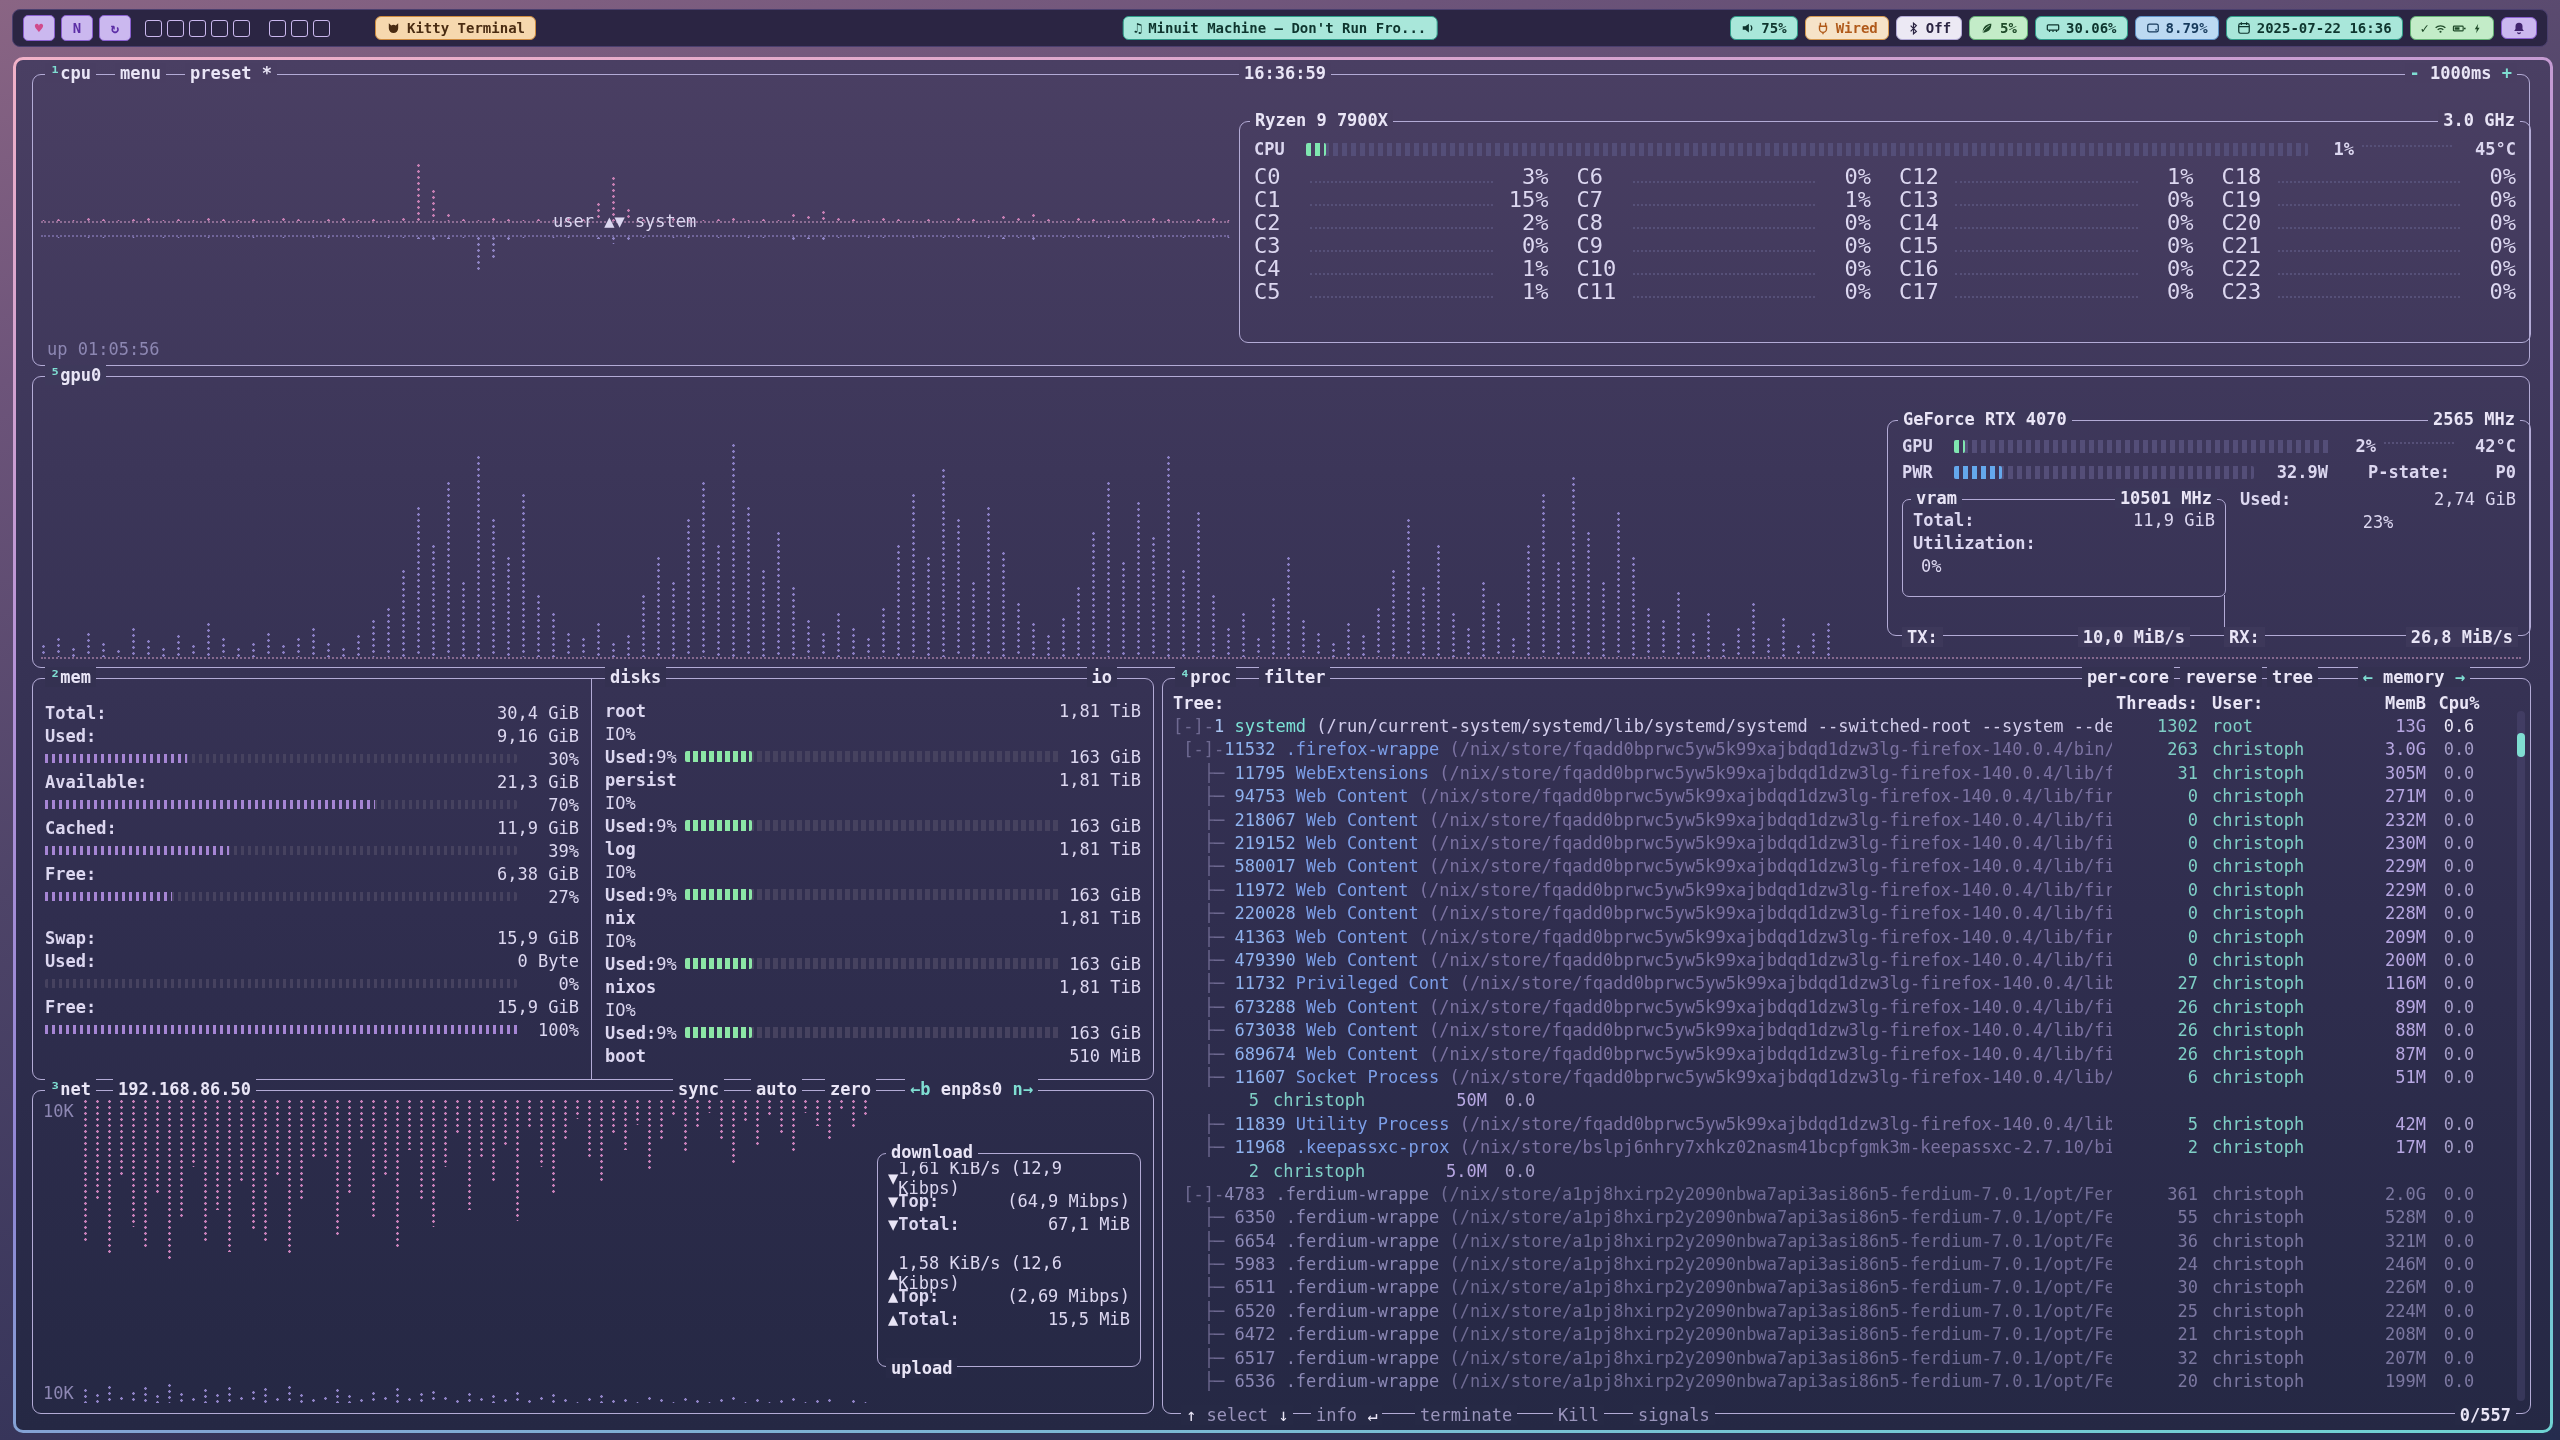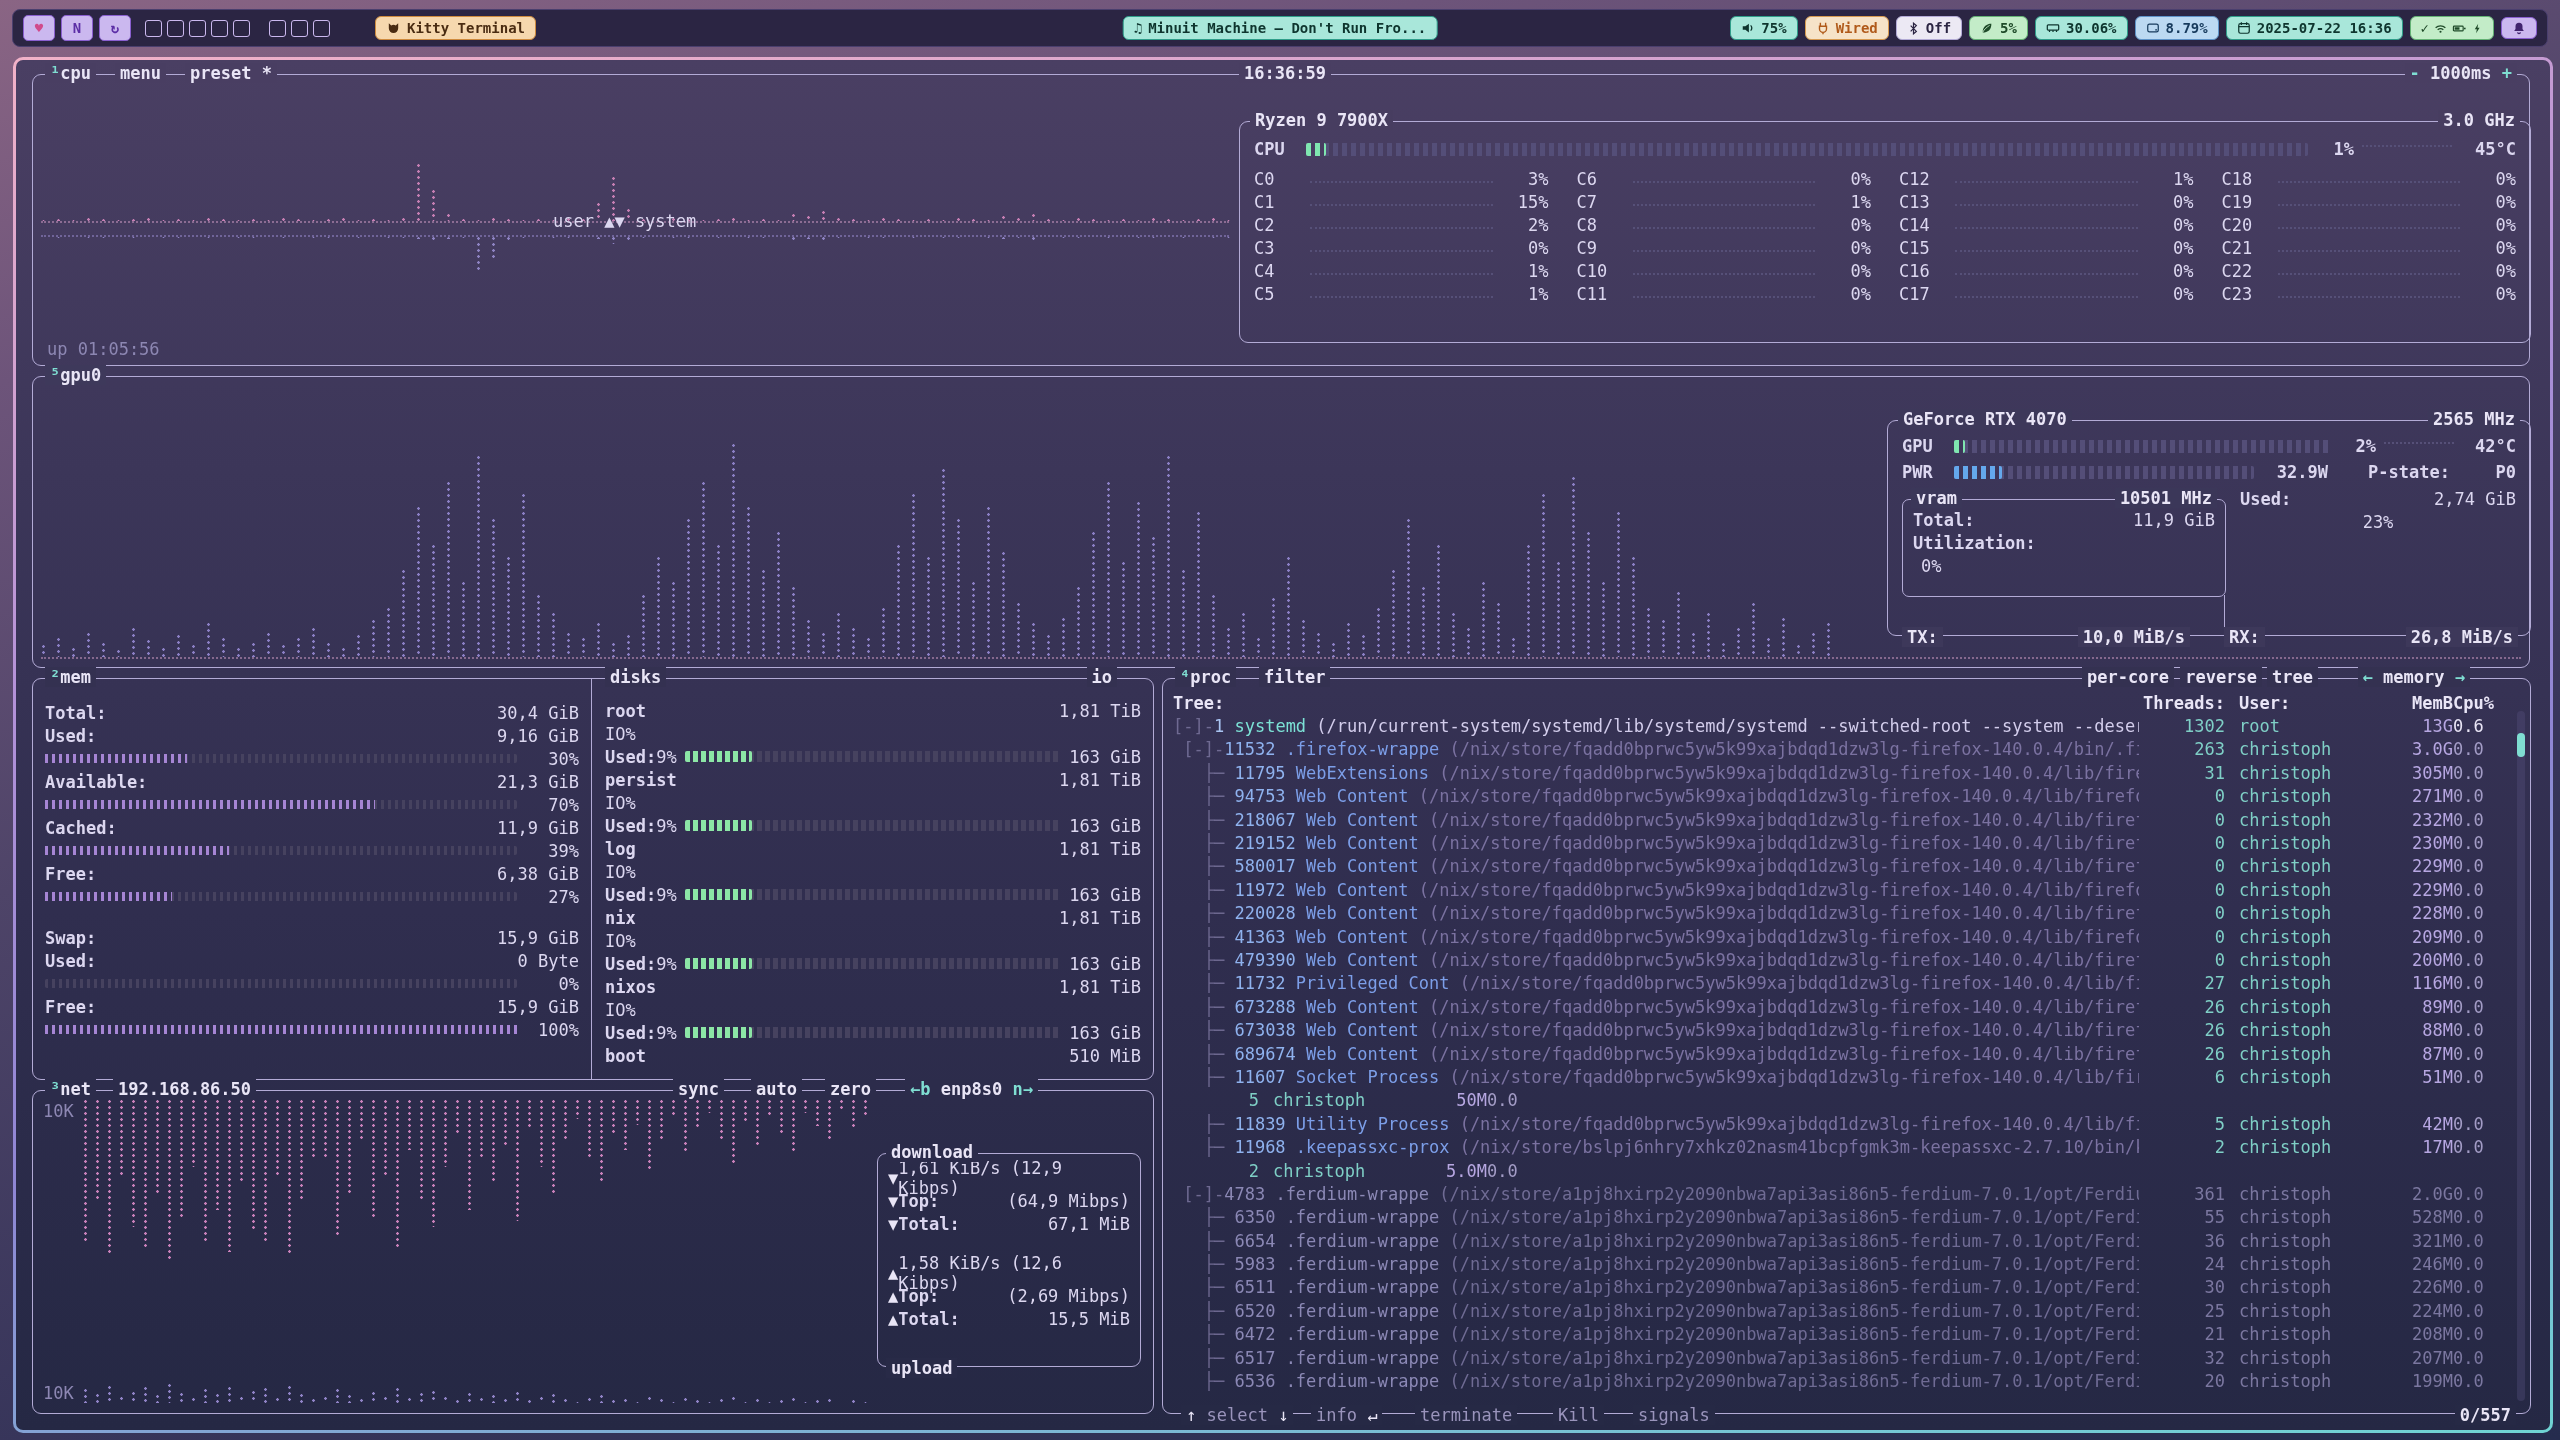--- a/index.html
+++ b/index.html
@@ -38,21 +38,21 @@
   .wht{color:#e9e5f6;}
   .fs{font-size:17px;}
   
   .mrow{display:flex;align-items:center;height:26px;font-size:17px;font-weight:bold;}
   .track{flex:1;height:13px;border-radius:2px;position:relative;
     background:repeating-linear-gradient(90deg,#544e78 0 5px,rgba(0,0,0,0) 5px 9px);}
   .fill{position:absolute;left:0;top:0;bottom:0;border-radius:2px;
     background:repeating-linear-gradient(90deg,#7fe6b0 0 5px,rgba(0,0,0,0) 5px 9px);}
   .fill.blue{background:repeating-linear-gradient(90deg,#64a8ec 0 5px,rgba(0,0,0,0) 5px 9px);}
   .lead{flex:1;border-bottom:2px dotted #565078;margin:0 8px 6px 8px;}
-  .core-row{display:flex;align-items:flex-end;height:23px;font-size:17px;}
+  .core-row{display:flex;align-items:flex-end;height:23px;font-size:22px;}
   .core-lab{width:48px;color:#dcd7f0;}
   .core-pct{width:48px;text-align:right;color:#dcd7f0;}
   
   .g{position:absolute;display:flex;overflow:hidden;}
   .g.up{align-items:flex-end;}
   .g.down{align-items:flex-start;}
   .gcol{flex:0 0 7px;margin-right:8px;background-size:6px 6px;}
   .gcol.n{flex:0 0 6px;margin-right:6px;}
   .dotline{position:absolute;border-top:2px dotted rgba(199,150,190,.55);left:8px;right:8px;}
   
@@ -66,21 +66,21 @@
   .mpct{width:62px;text-align:right;}
   .dfill{background:repeating-linear-gradient(90deg,#8ce6a6 0 5px,rgba(0,0,0,0) 5px 8px);}
   .dtrack{flex:1;height:11px;border-radius:2px;position:relative;margin:0 8px;
     background:repeating-linear-gradient(90deg,#46425f 0 5px,rgba(0,0,0,0) 5px 8px);}
   
   .phead,.prow{display:flex;align-items:center;height:23.4px;font-size:17px;white-space:nowrap;}
   .pleft{flex:1;overflow:hidden;white-space:pre;}
   .c-th{width:86px;text-align:right;}
   .c-us{width:122px;padding-left:14px;text-align:left;}
   .c-me{width:92px;text-align:right;}
-  .c-cp{width:66px;text-align:left;margin-right:5px;}
+  .c-cp{width:66px;text-align:center;margin-right:32px;}
   .phead{font-weight:bold;color:#e9e5f6;}
   .pfx{color:#6f6a92;}
   .prow .c-th,.prow .c-us{color:#7fcfc6;}
   .prow .c-me{color:#b7a7e2;}
   .prow .c-cp{color:#a39cc6;}
   .style-root .pid{color:#a9c4f2;} .style-root .name{color:#7ce2d6;} .style-root .cmd{color:#d3cdec;}
   .style-root .c-cp{color:#e9e5f6;}
   .style-app .pid,.style-child .pid{color:#8fb2ee;}
   .style-app .name,.style-child .name{color:#7c9ee8;}
   .style-app .cmd,.style-child .cmd{color:#7b72a1;}

